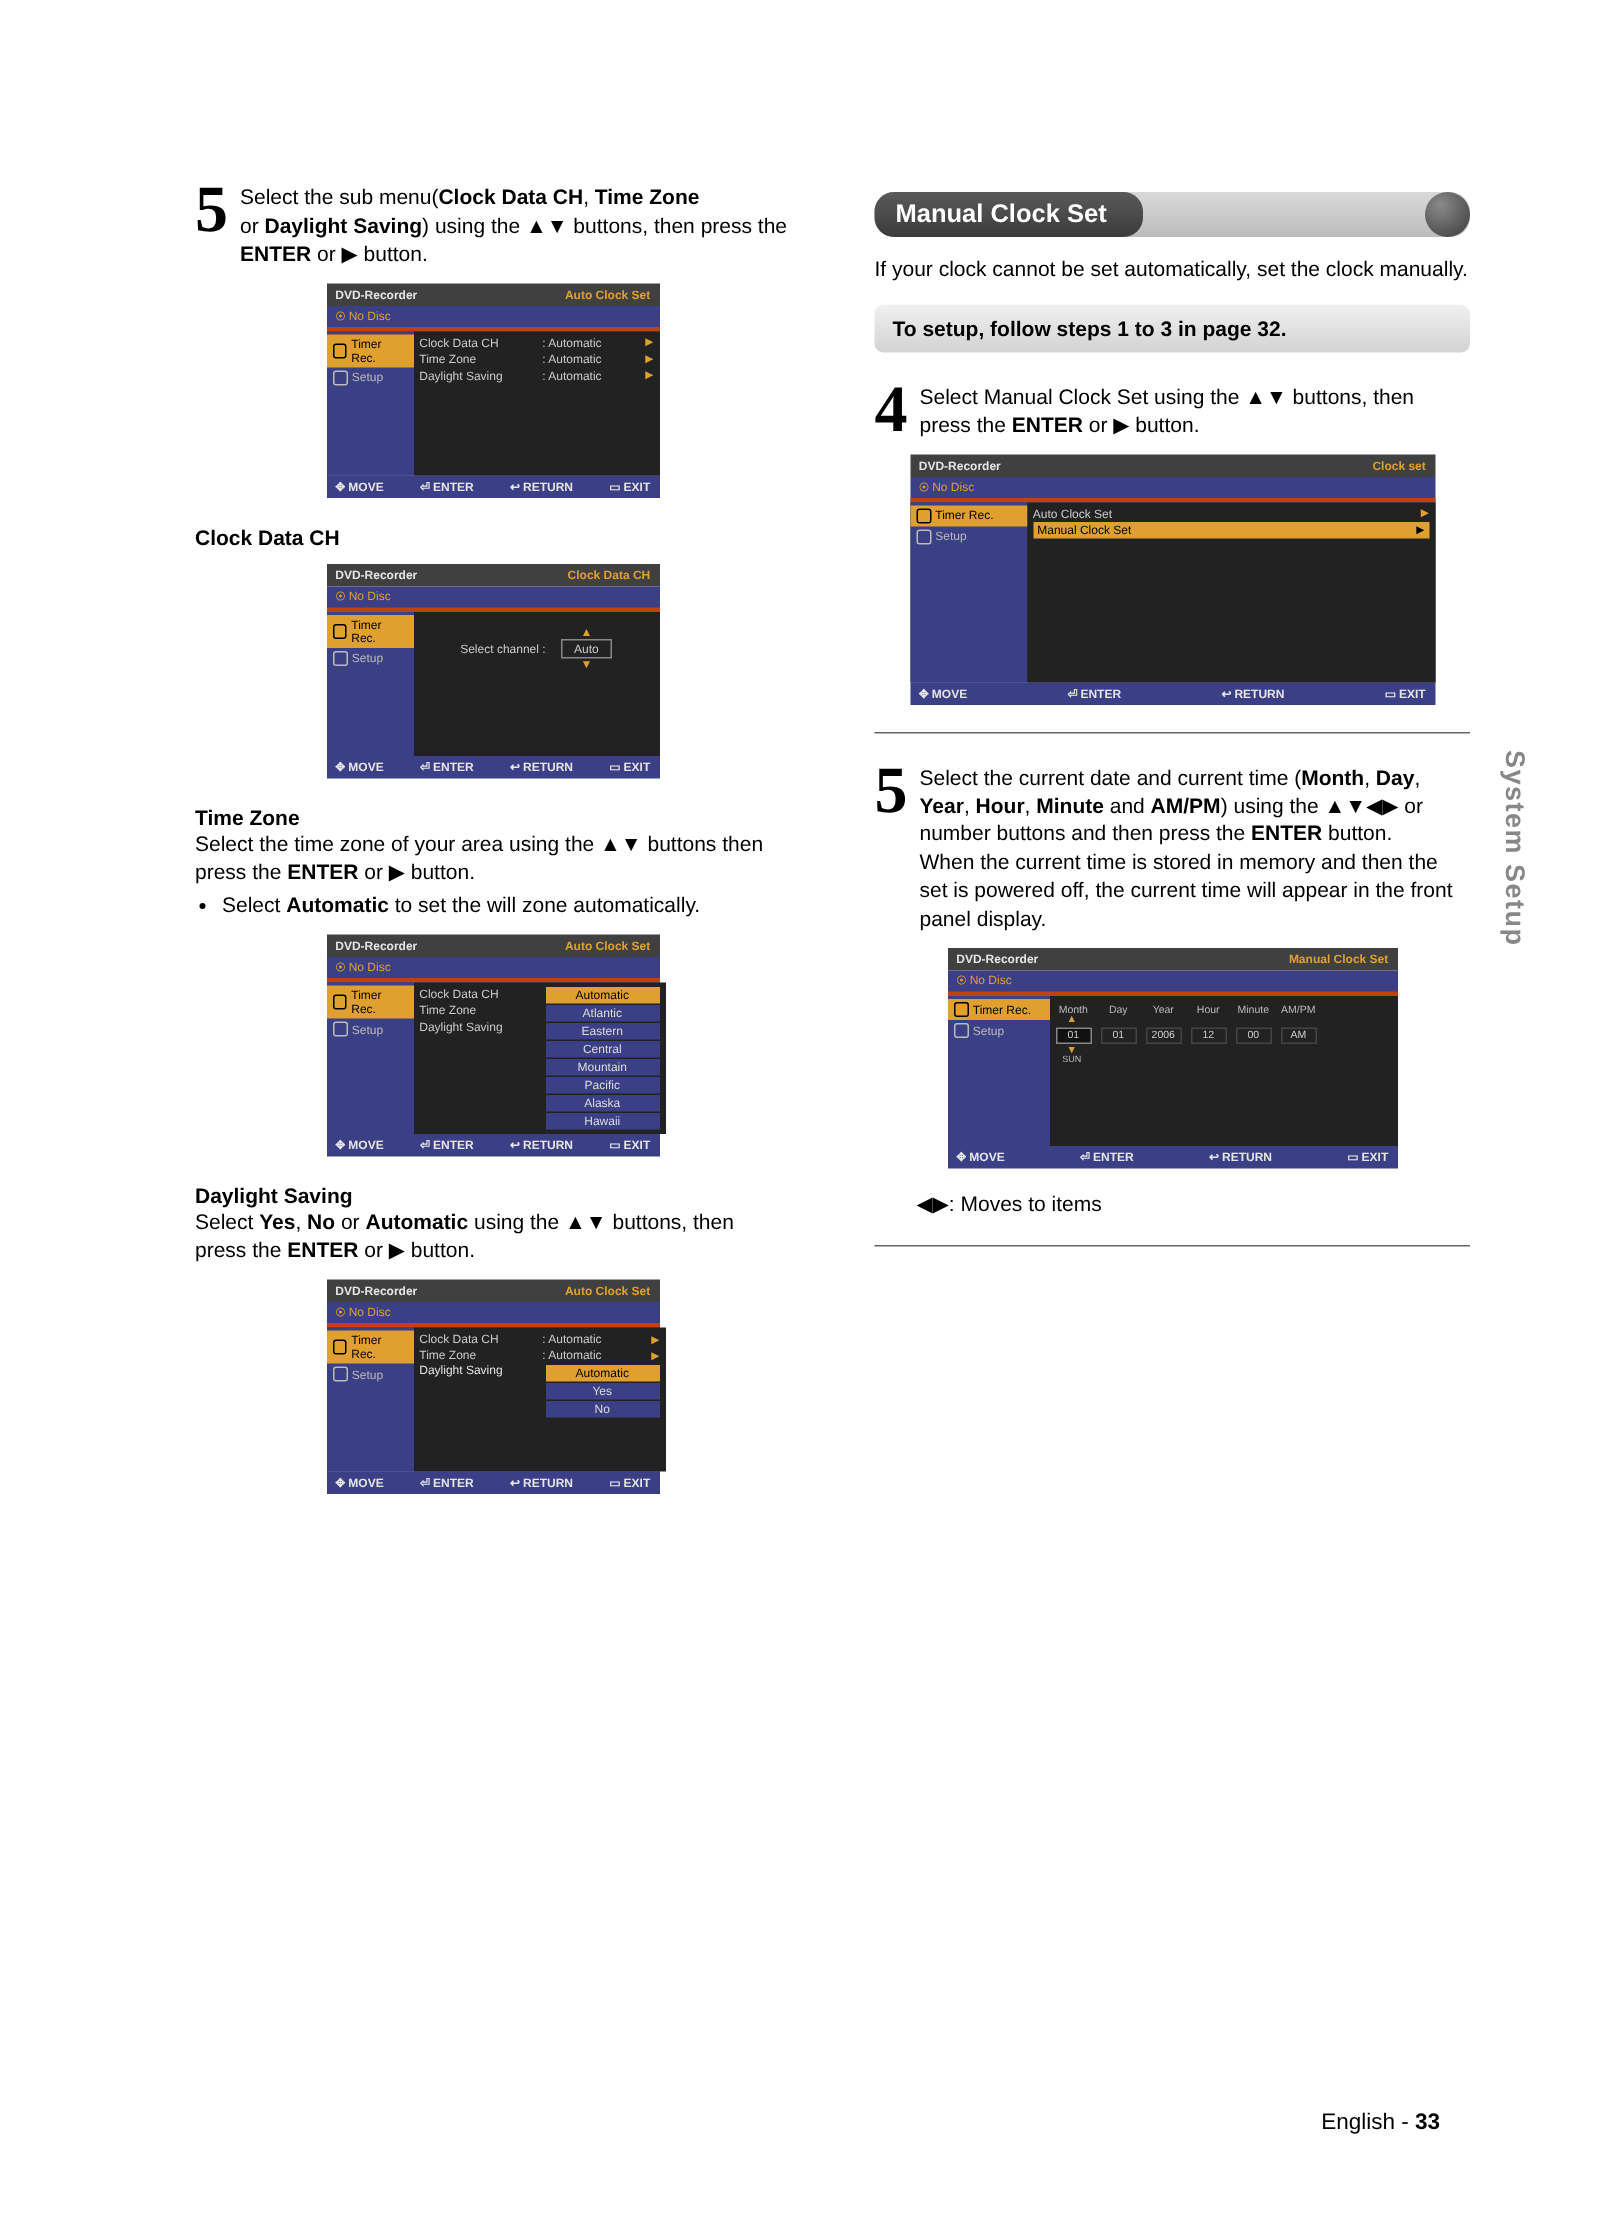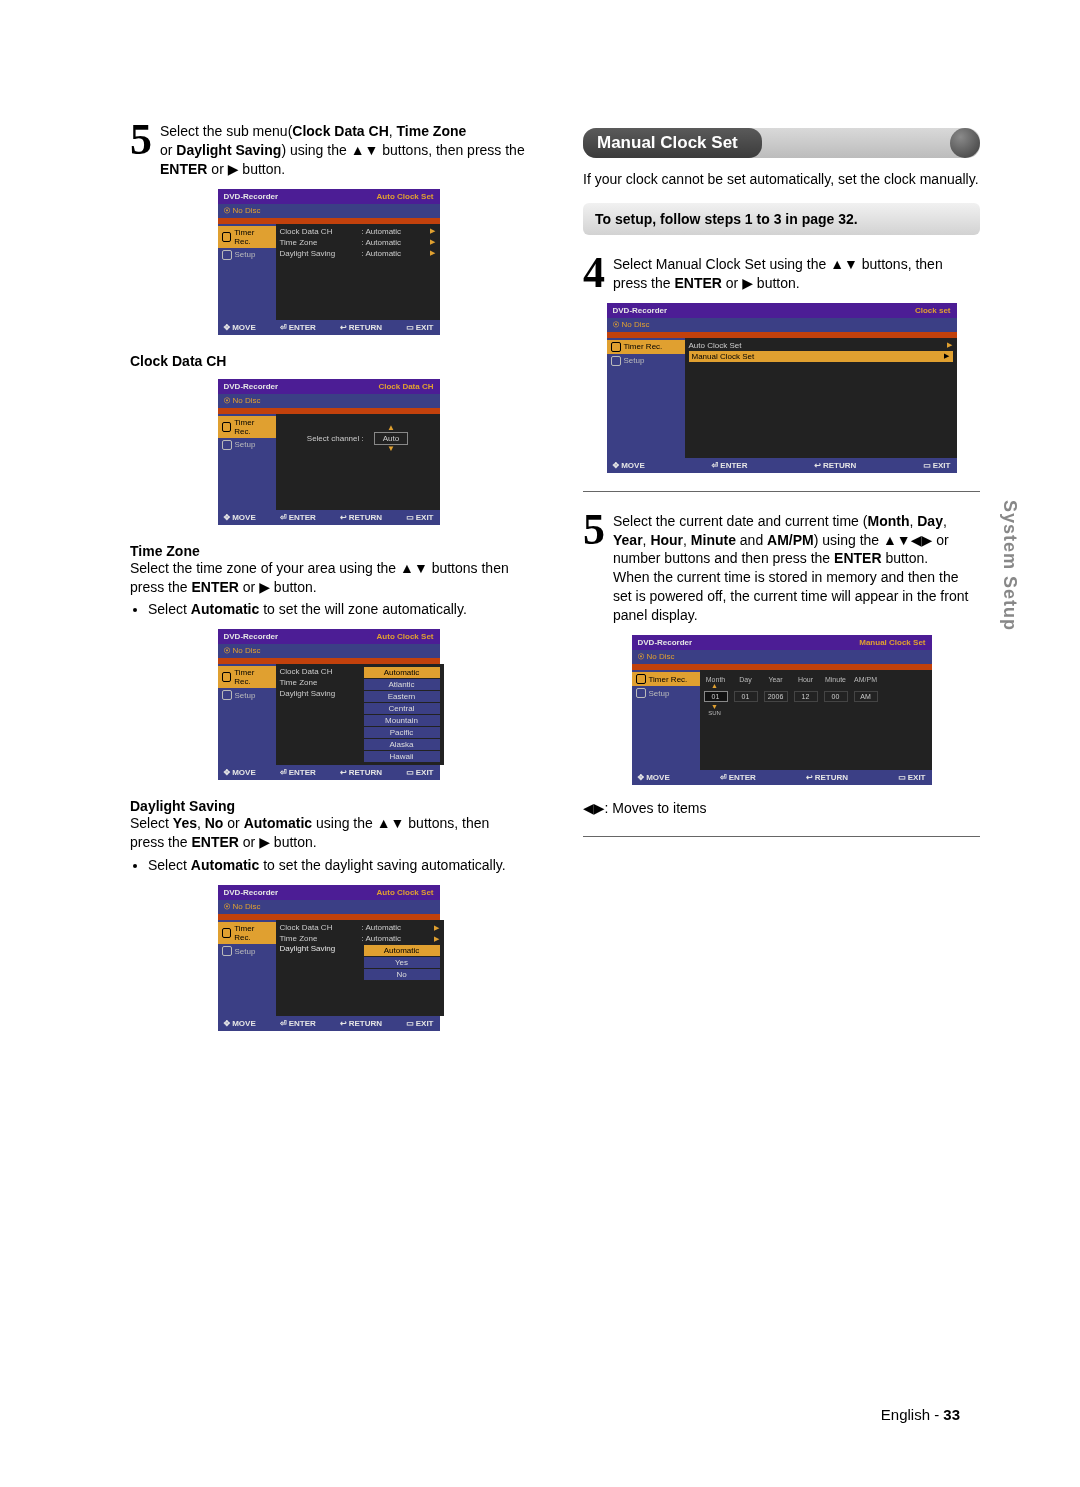--- a/index.html
+++ b/index.html
@@ -109,31 +109,31 @@
 
   
   .osd {
     width: 222px;
     margin: 10px auto 12px auto;
     font-size: 8px;
     color: #e5e5e5;
     font-family: Arial, sans-serif;
   }
   .osd-title {
-    background: #4c1d95;
+    background: #404040;
     display: flex;
     justify-content: space-between;
     padding: 3px 6px;
     font-weight: bold;
   }
   .osd-title .right { color: #e0a030; font-weight: bold; }
   .osd-subtitle {
     background: #3b3f85;
     padding: 2px 6px 3px 6px;
-    border-bottom: 6px solid #c2410c;
+    border-bottom: 3px solid #c2410c;
     color: #e0a030;
   }
   .osd-subtitle::before{
     content:"⦿ ";
     color:#e0a030;
     font-size:7px;
   }
   .osd-body {
     display: flex;
     background: #222;
@@ -408,23 +408,20 @@
           <span><span class="sym">⏎</span><span>ENTER</span></span>
           <span><span class="sym">↩</span><span>RETURN</span></span>
           <span><span class="sym">▭</span><span>EXIT</span></span>
         </div>
       </div>
 
       <div class="sub-head">Daylight Saving</div>
       <div class="body-text">
         <span>Select </span><span class="bold">Yes</span><span>, </span><span class="bold">No</span><span> or </span><span class="bold">Automatic</span><span> using the </span><span class="glyph">▲▼</span><span> buttons, then press the </span><span class="bold">ENTER</span><span> or </span><span class="glyph">▶</span><span> button.</span>
       </div>
-      <ul class="bullets">
-        <li><span>Select </span><span class="bold">Automatic</span><span> to set the daylight saving automatically.</span></li>
-      </ul>
 
       <div class="osd">
         <div class="osd-title">
           <span>DVD-Recorder</span>
           <span class="right">Auto Clock Set</span>
         </div>
         <div class="osd-subtitle">No Disc</div>
         <div class="osd-body">
           <div class="osd-side">
             <div class="item active">
@@ -578,21 +575,21 @@
           </div>
         </div>
         <div class="osd-foot">
           <span><span class="sym">✥</span><span>MOVE</span></span>
           <span><span class="sym">⏎</span><span>ENTER</span></span>
           <span><span class="sym">↩</span><span>RETURN</span></span>
           <span><span class="sym">▭</span><span>EXIT</span></span>
         </div>
       </div>
 
-      <div class="body-text" style="margin-top:14px;">
+      <div class="body-text" style="margin-top:14px;margin-left:28px;">
         <span class="glyph">◀▶</span><span>: Moves to items</span>
       </div>
 
       <hr class="section-sep">
 
     </div>
   </div>
 
   <div class="side-tab">System Setup</div>
 

